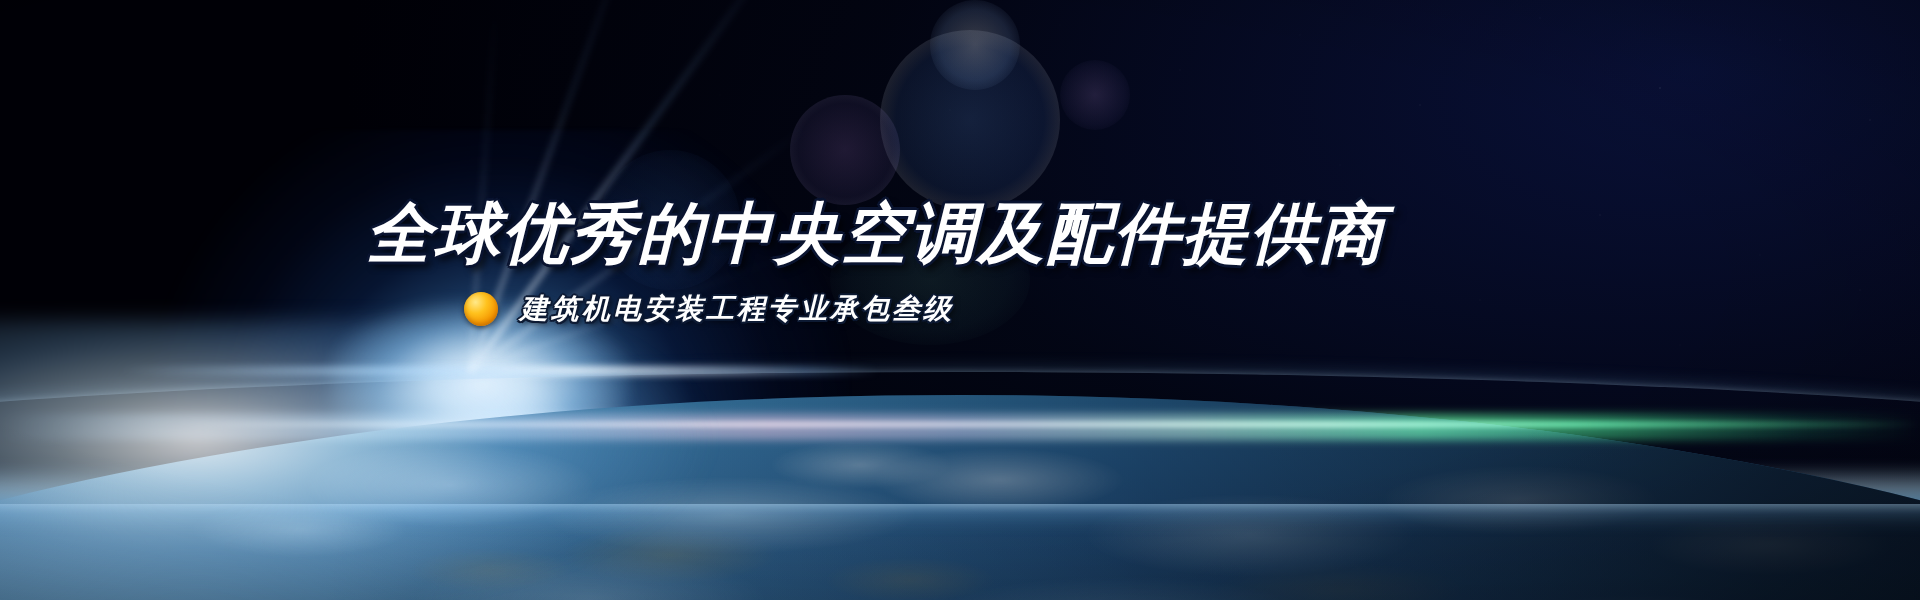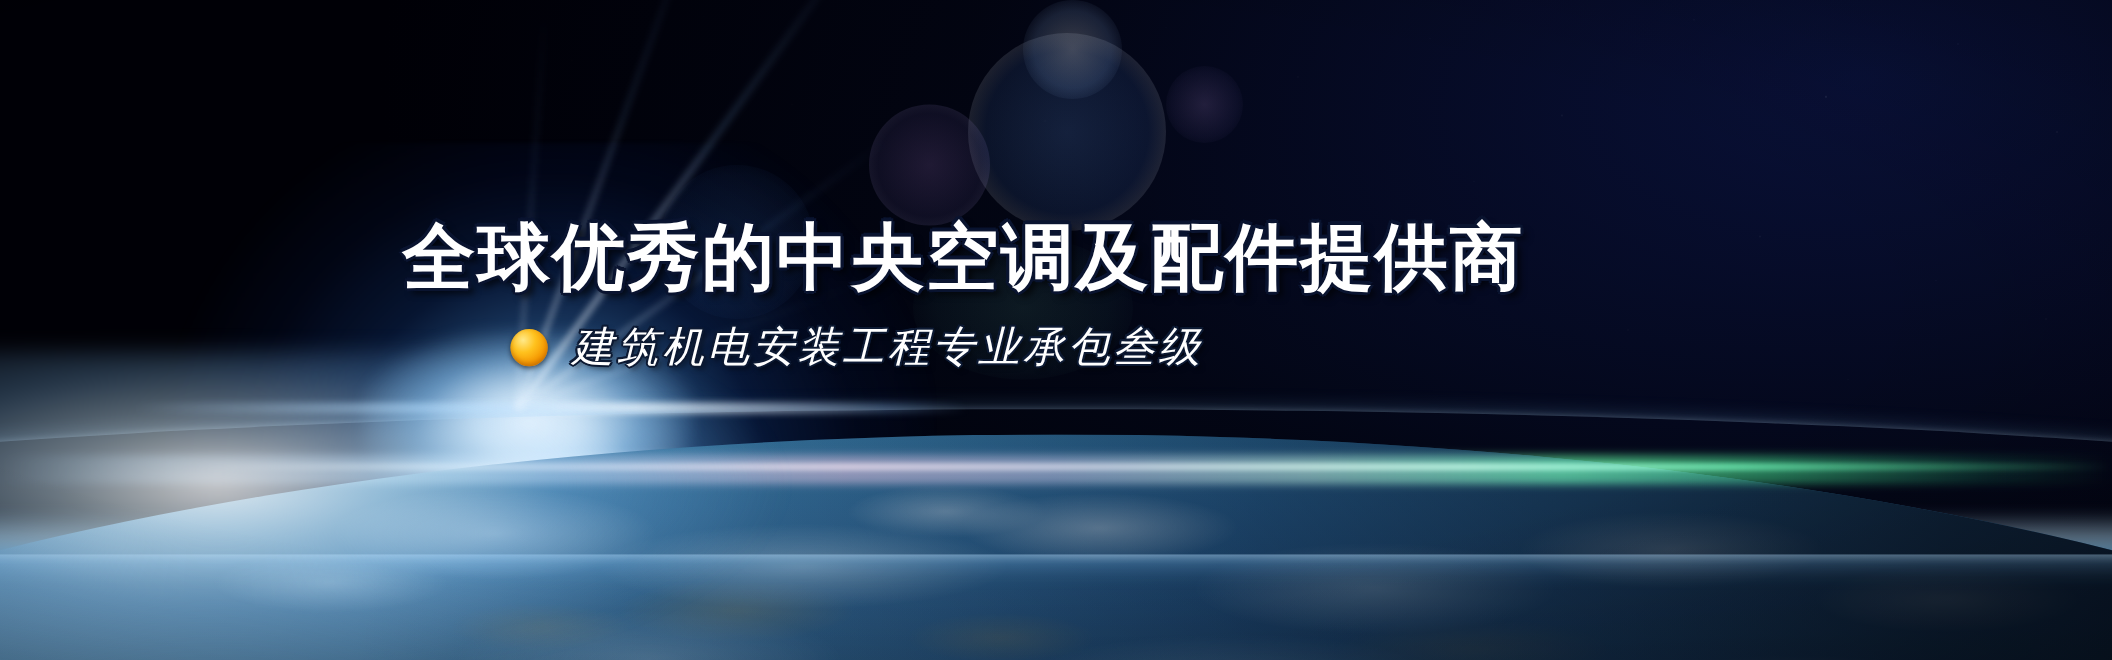--- a/index.html
+++ b/index.html
@@ -209,20 +209,21 @@
     display:flex; flex-direction:column;
     align-items:flex-start;
     padding-left:366px;
   }
 
   .headline{
     margin-top:200px;
     font-size:66px;
     line-height:1;
     font-weight:bold;
+    font-style:italic;
     letter-spacing:2px;
     color:#ffffff;
     white-space:nowrap;
     text-shadow:
       -2px -2px 0 #0a1430, 2px -2px 0 #0a1430, -2px 2px 0 #0a1430, 2px 2px 0 #0a1430,
       -3px 0 0 #0a1430, 3px 0 0 #0a1430, 0 -3px 0 #0a1430, 0 3px 0 #0a1430,
       5px 5px 7px rgba(0,0,0,.75);
   }
 
   .bullets{
@@ -233,22 +234,22 @@
   .bullet{
     display:flex; align-items:center; gap:22px;
   }
   .dot{
     width:34px; height:34px; border-radius:50%;
     flex:0 0 34px;
     background:radial-gradient(circle at 34% 30%, #ffe98a 0%, #ffc21e 34%, #f59600 68%, #d97a00 100%);
     box-shadow:0 2px 5px rgba(0,0,0,.55), inset 0 -2px 5px rgba(170,90,0,.6);
   }
   .bullet-text{
-    font-size:38px;
-    font-weight:normal;
+    font-size:28px;
+    font-weight:bold;
     font-style:italic;
     letter-spacing:3px;
     color:#ffffff;
     white-space:nowrap;
     text-shadow:
       -1.5px -1.5px 0 #0d1a33, 1.5px -1.5px 0 #0d1a33, -1.5px 1.5px 0 #0d1a33, 1.5px 1.5px 0 #0d1a33,
       -2px 0 0 #0d1a33, 2px 0 0 #0d1a33, 0 -2px 0 #0d1a33, 0 2px 0 #0d1a33,
       3px 3px 5px rgba(0,0,0,.6);
   }
 </style>

